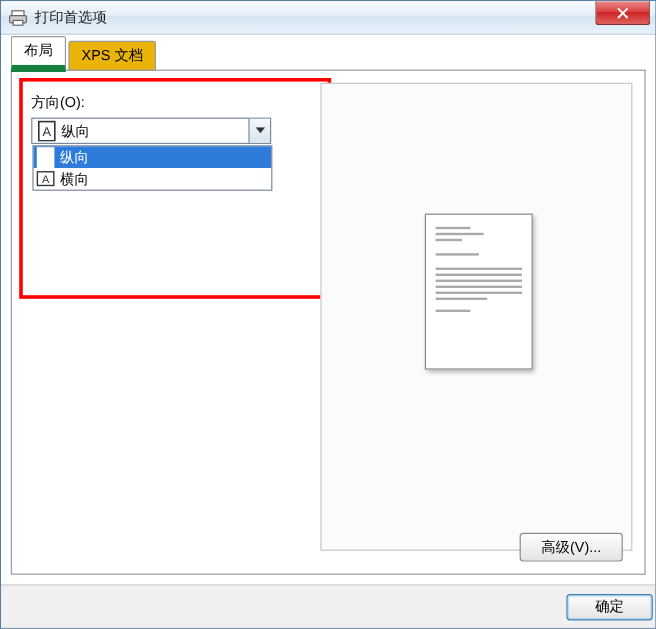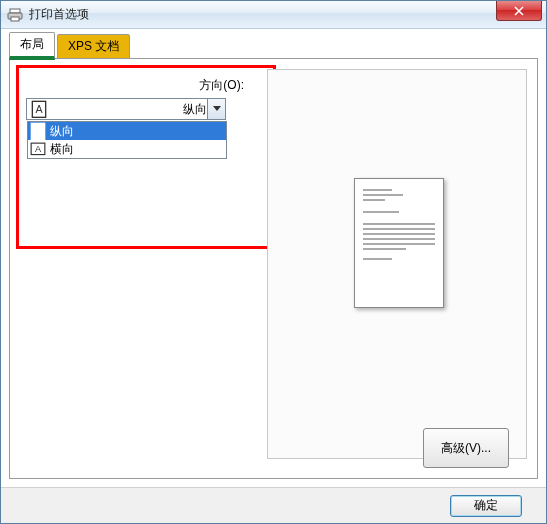--- a/index.html
+++ b/index.html
@@ -13,21 +13,20 @@
     overflow: hidden;
   }
   .window {
     width: 547px;
     height: 524px;
     background: #fff;
     border: 1px solid #5a7fa0;
     position: relative;
     display: flex;
     flex-direction: column;
-    text-align: right;
   }
   .titlebar {
     height: 28px;
     background: linear-gradient(to bottom, #f7fbff 0%, #e4eef8 45%, #d5e4f2 46%, #e8f2fb 100%);
     border-bottom: 1px solid #b8cde0;
     display: flex;
     align-items: center;
     padding: 0 0 0 6px;
     position: relative;
   }
@@ -66,21 +65,21 @@
     padding: 3px 10px 3px 10px;
     border: 1px solid #9a9a9a;
     background: #eab308;
     margin-right: 2px;
     border-radius: 2px 2px 0 0;
     cursor: pointer;
     position: relative;
   }
   .tab.active {
     background: #fff;
-    border-bottom: 4px solid #15803d;
+    border-bottom: 6px solid #15803d;
     top: 1px;
   }
   .tabpanel {
     border: 1px solid #9a9a9a;
     flex: 1;
     background: #fff;
     position: relative;
     margin-top: -1px;
     z-index: 1;
   }
@@ -89,21 +88,21 @@
     left: 6px; top: 6px;
     width: 260px; height: 184px;
     border: 3px solid #ff0000;
     pointer-events: none;
   }
   .orientation-group {
     position: absolute;
     left: 16px; top: 18px;
     width: 218px;
   }
-  .group-label { margin-bottom: 4px; display:block;margin-left:48px; }
+  .group-label { margin-bottom: 4px; display:block; }
   .combo {
     width: 200px; height: 22px;
     border: 1px solid #7a8a99;
     background: #fff;
     display: flex; align-items: center;
     position: relative;
     cursor: pointer;
   }
   .combo .combo-icon {
     width: 16px; height: 16px; margin: 0 4px;
@@ -151,35 +150,35 @@
     background: #fff;
     border: 1px solid #888;
     box-shadow: 2px 2px 4px rgba(0,0,0,.3);
     padding: 10px 8px;
   }
   .page-preview .line {
     height: 2px; background: #aaa; margin-bottom: 3px;
   }
   .advanced-btn {
     position: absolute;
-    right: 28px; bottom: 10px;
-    width: 86px; height: 40px;
+    right: 18px; bottom: 10px;
+    width: 86px; height: 24px;
     border: 1px solid #8a8a8a;
     border-radius: 3px;
     background: linear-gradient(to bottom, #fdfdfd, #e4e4e4);
     cursor: pointer;
     display:flex;align-items:center;justify-content:center;
   }
   .button-row {
     height: 36px;
     display: flex;
     justify-content: flex-end;
     align-items: center;
     gap: 8px;
-    padding: 0 24px;
+    padding: 0 2px;
     background: #f0f0f0;
     border-top: 1px solid #d0d0d0;
   }
   .btn {
     width: 72px; height: 22px;
     border: 1px solid #8a8a8a;
     border-radius: 3px;
     background: linear-gradient(to bottom, #fdfdfd, #e4e4e4);
     cursor: pointer;
     display:flex;align-items:center;justify-content:center;

